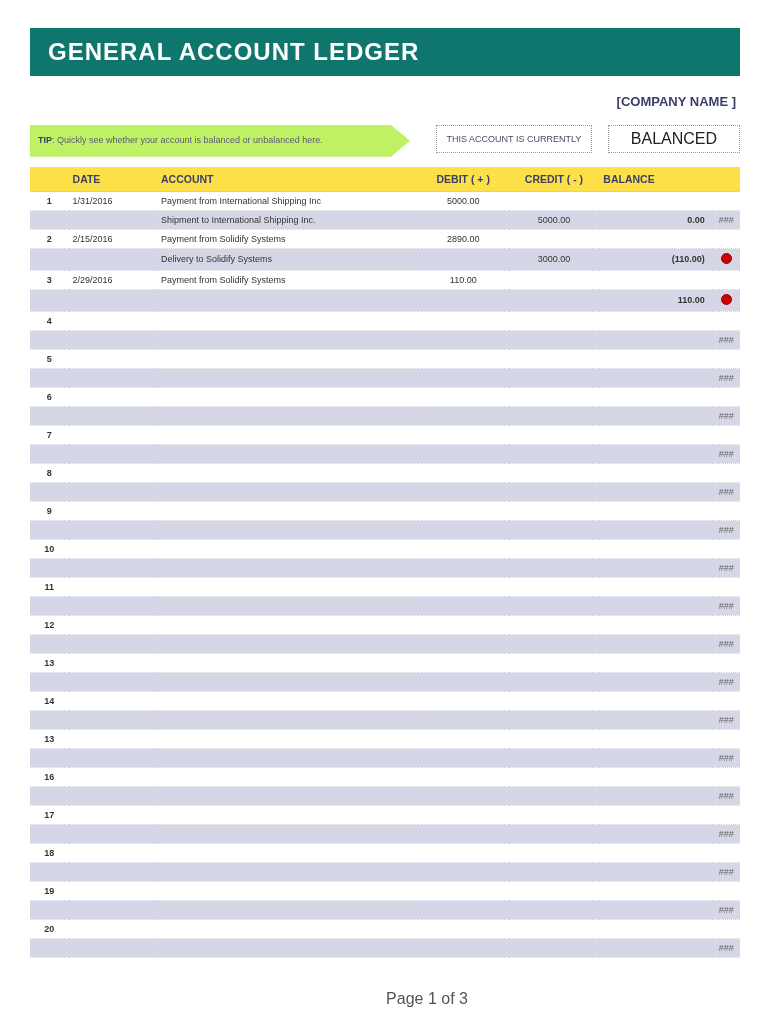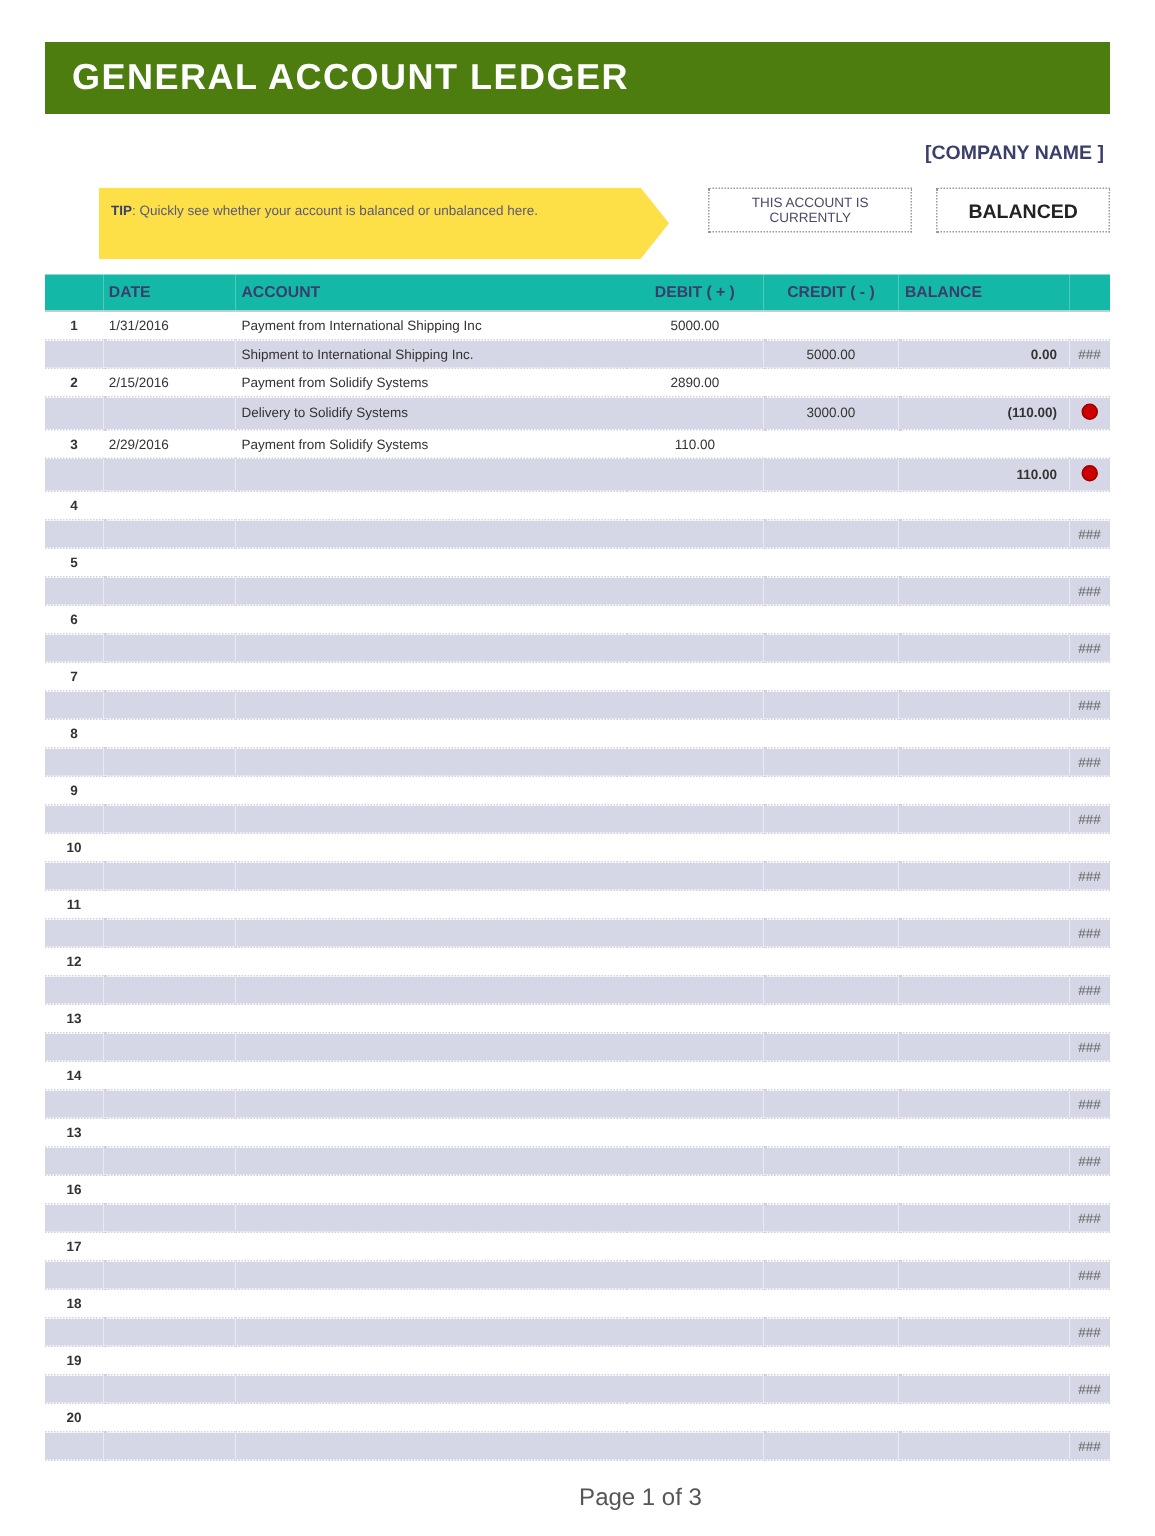--- a/index.html
+++ b/index.html
@@ -10,21 +10,21 @@
     height: 1024px;
     margin: 0 auto;
     position: relative;
     font-size: 10px;
     color: #333;
   }
   .page {
     padding: 28px 30px 0 30px;
   }
   .title-bar {
-    background: #4d7c0f;
+    background: #0f766e;
     color: #fff;
     font-size: 24px;
     font-weight: bold;
     letter-spacing: 1px;
     padding: 10px 18px;
     margin-bottom: 18px;
   }
   .company {
     text-align: right;
     color: #3a3e6b;
@@ -33,28 +33,27 @@
     margin-bottom: 16px;
     padding-right: 4px;
   }
   .top-row {
     display: flex;
     align-items: stretch;
     margin-bottom: 6px;
   }
   .tip-box {
     flex: 0 0 380px;
-    background: #fde047;
-    padding: 10px 24px 26px 8px;
+    background: #bef264;
+    padding: 10px 24px 10px 8px;
     font-size: 9px;
     color: #5a5a7a;
     line-height: 1.3;
     position: relative;
     clip-path: polygon(0 0, 95% 0, 100% 50%, 95% 100%, 0 100%);
-    margin-left: 36px;
   }
   .tip-box b { color: #3a3e6b; }
   .status-group {
     flex: 1;
     display: flex;
     flex-direction: column;
     gap: 2px;
     margin-left: 26px;
   }
   .status-line {
@@ -64,29 +63,29 @@
   .status-cell {
     border: 1px dotted #999;
     padding: 4px 6px;
     font-size: 9px;
     text-align: center;
     display: flex;
     align-items: center;
     justify-content: center;
   }
   .status-label { flex: 1.2; color: #4a4a6a; }
-  .status-value { flex: 1; font-weight: bold; font-size: 13px; color: #222; }
+  .status-value { flex: 1; font-weight: normal; font-size: 16px; color: #222; }
   table.ledger {
     width: 100%;
     border-collapse: collapse;
     margin-top: 10px;
     table-layout: fixed;
   }
   .ledger th {
-    background: #14b8a6;
+    background: #fde047;
     color: #3a3e6b;
     font-size: 10.5px;
     font-weight: bold;
     text-align: left;
     padding: 6px 4px;
     border-bottom: 1px solid #ccc;
   }
   .ledger th.num, .ledger td.num {
     width: 34px;
     text-align: center;

